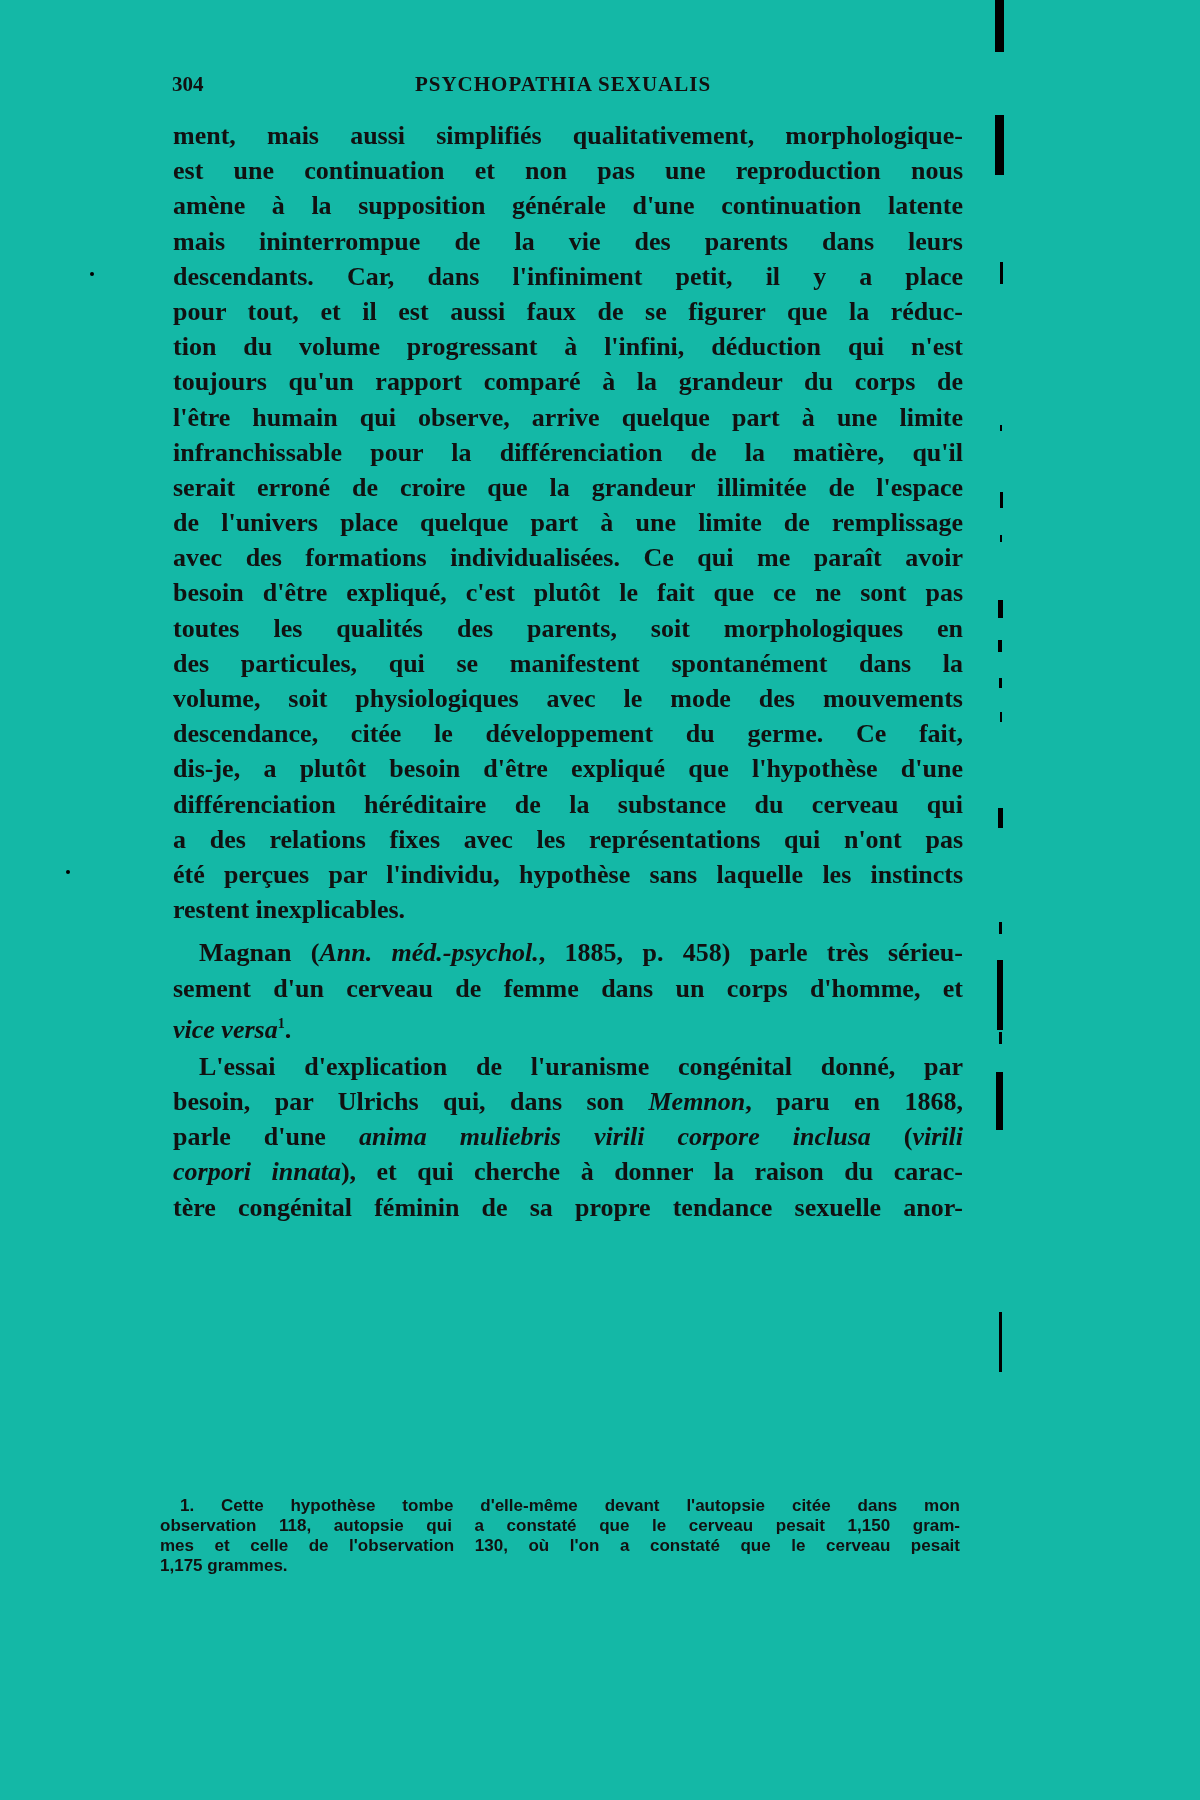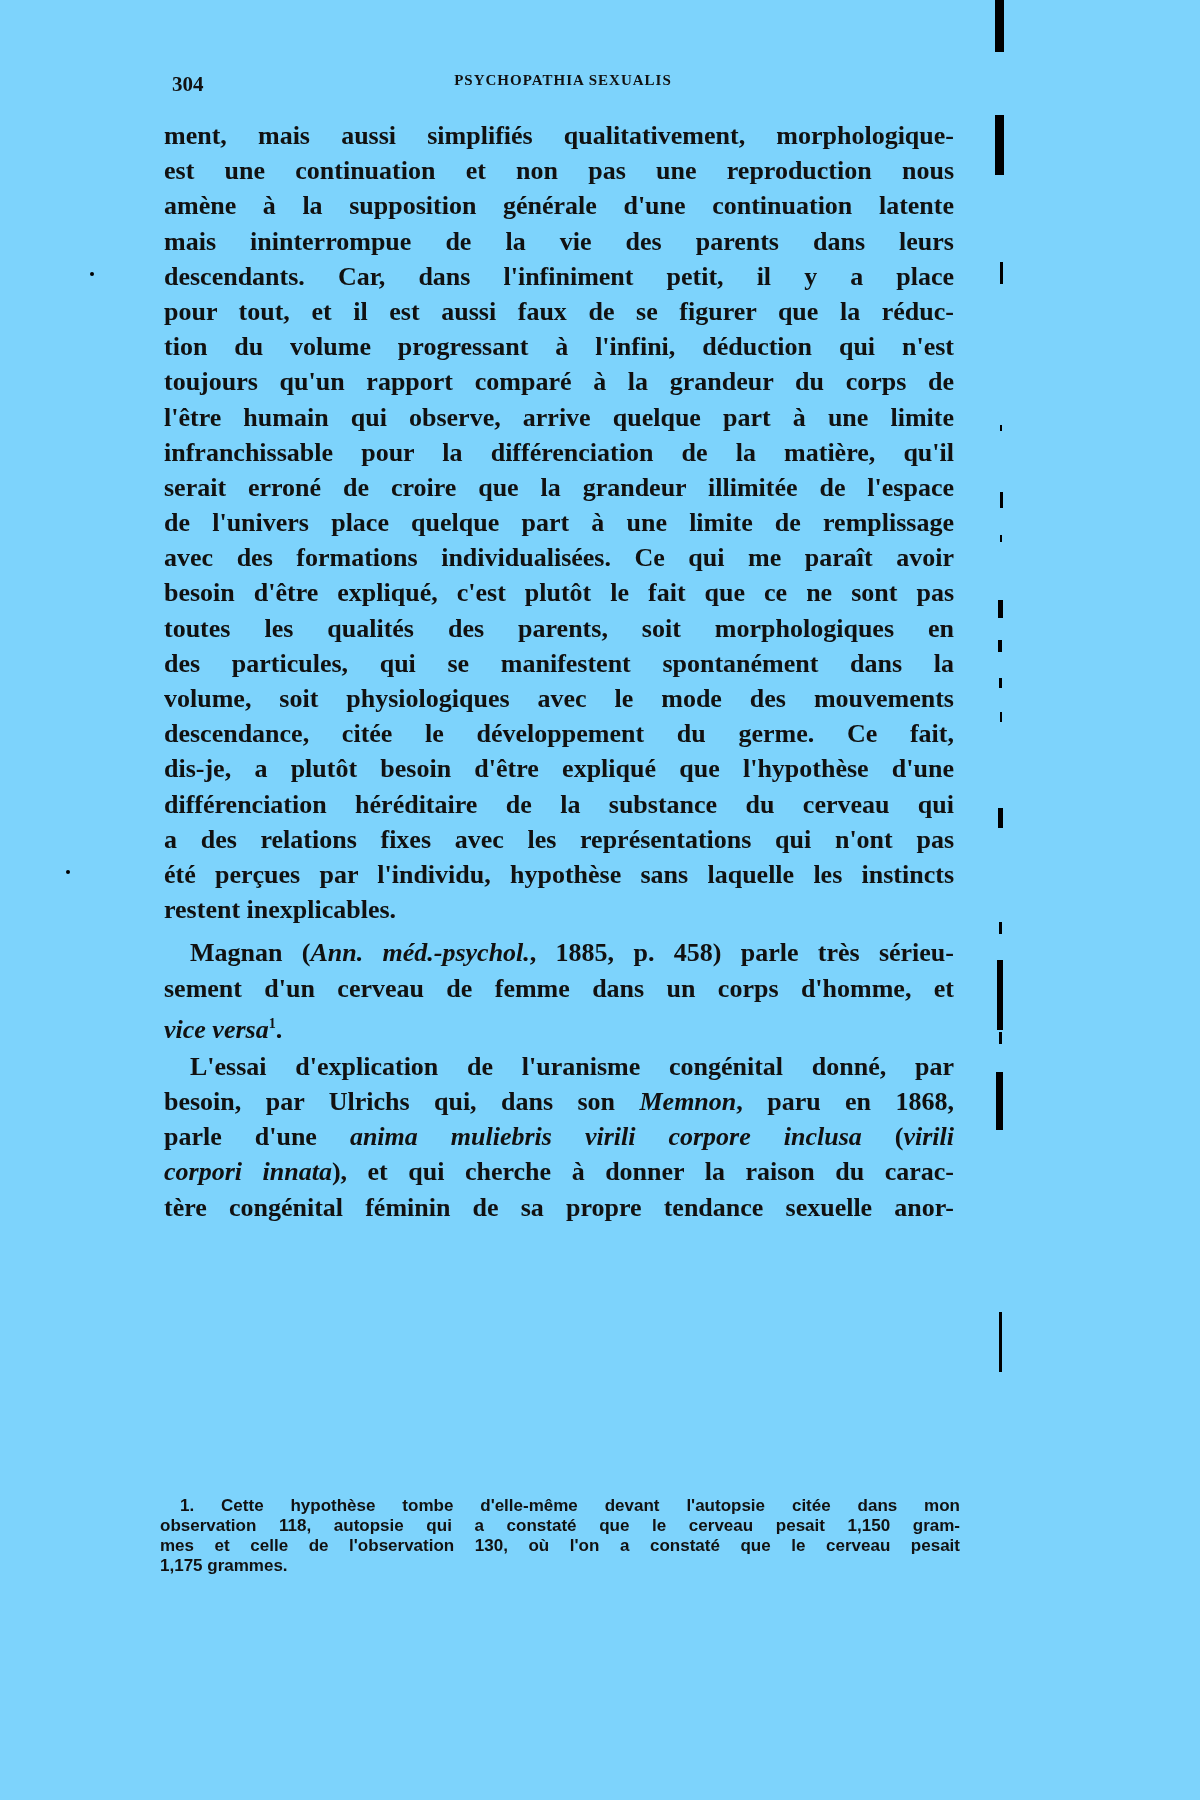--- a/index.html
+++ b/index.html
@@ -1,21 +1,21 @@
 <!DOCTYPE html>
 <html><head>
 <meta charset="utf-8">
 <style>
   html, body { margin: 0; padding: 0; background: #ffffff; }
   body { width: 1200px; height: 1800px; position: relative; overflow: hidden; color: #111; }
-  .page { position: absolute; left: 0; top: 0; width: 1200px; height: 1800px; background: #7dd3fc; }
+  .page { position: absolute; left: 0; top: 0; width: 1200px; height: 1800px; background: #14b8a6; }
   .header { position: absolute; top: 72px; left: 172px; width: 782px; height: 30px; font-family: "Liberation Serif", serif; font-weight: bold; }
   .page-number { position: absolute; left: 0; top: 0; font-size: 21px; }
-  .running-title { position: absolute; left: 0; right: 0; top: 0; text-align: center; font-size: 15px; letter-spacing: 1px; }
-  .body-text { position: absolute; top: 118px; left: 164px; width: 790px; font-family: "Liberation Serif", serif; font-weight: bold; font-size: 26px; line-height: 35.2px; text-align: justify; }
+  .running-title { position: absolute; left: 0; right: 0; top: 0; text-align: center; font-size: 21px; letter-spacing: 1px; }
+  .body-text { position: absolute; top: 118px; left: 173px; width: 790px; font-family: "Liberation Serif", serif; font-weight: bold; font-size: 26px; line-height: 35.2px; text-align: justify; }
   .line { display: block; text-align: justify; text-align-last: justify; white-space: nowrap; height: 35.2px; overflow: visible; }
   .line.last { text-align-last: left; }
   .line.indent { padding-left: 26px; }
   .para-gap { height: 8px; }
   em { font-style: italic; }
   .footnotes { position: absolute; top: 1496px; left: 160px; width: 800px; font-family: "Liberation Sans", sans-serif; font-weight: bold; font-size: 17px; line-height: 20px; }
   .fline { display: block; text-align: justify; text-align-last: justify; white-space: nowrap; }
   .fline.last { text-align-last: left; }
   .fline.indent { padding-left: 20px; }
   .scan-marks { position: absolute; left: 0; top: 0; width: 1200px; height: 1800px; pointer-events: none; }

